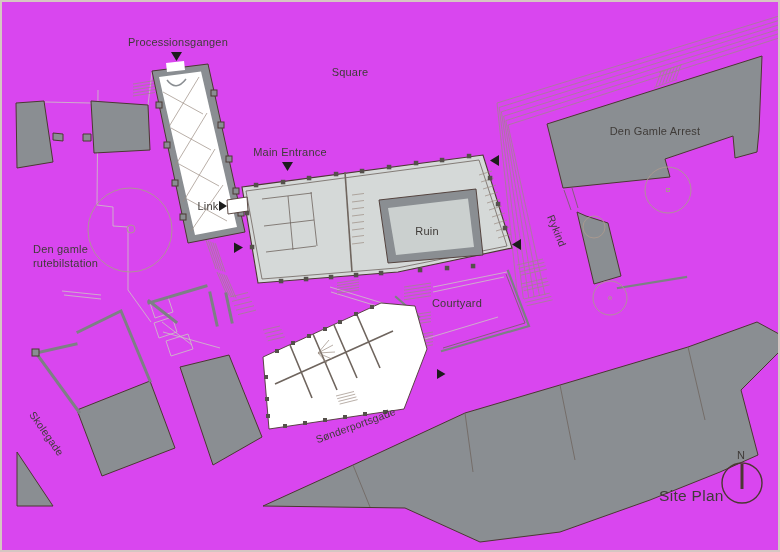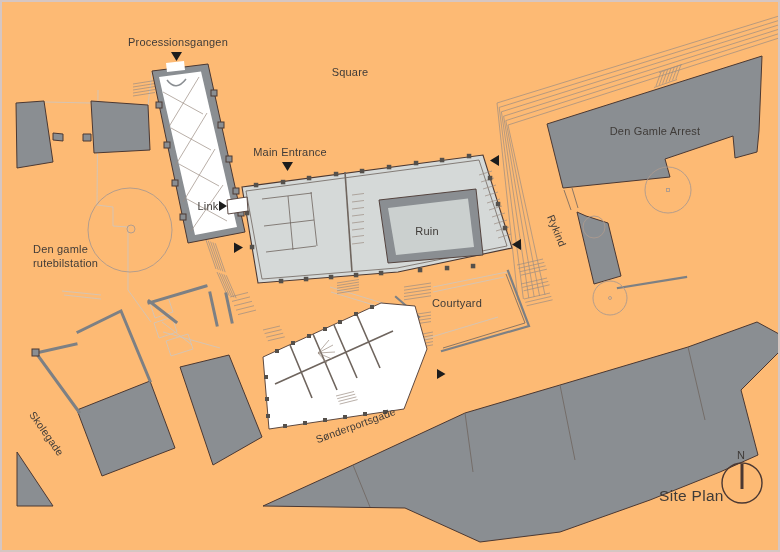--- a/index.html
+++ b/index.html
@@ -1,16 +1,16 @@
 <!DOCTYPE html>
 <html style="--building_dark: #8a8e92; --outline: #4b3832; --museum_fill: #d5d9d8; --ruin_floor: #cbd0cf; --wall: #7d8084; --column: #55504b; --detail: #6f655e; --ground_line: #ccc6c1; --step_line: #9b8c83; --tree_stroke: #ab9a8f; --arrow: #1c1c1c; --text: #3f3b38; --border: #d6c6c2;"><head>
 <meta charset="utf-8">
 <style>
   html,body{margin:0;padding:0;background:#fff;}
-  .stage{position:relative;width:780px;height:552px;background:#fdba74;overflow:hidden;}
+  .stage{position:relative;width:780px;height:552px;background:#d946ef;overflow:hidden;}
   svg{display:block;}
   .bd{fill:var(--building_dark);stroke:var(--outline);stroke-width:1;}
   .bl{fill:var(--museum_fill);stroke:var(--outline);stroke-width:1.1;}
   .ruinwall{fill:var(--building_dark);stroke:var(--outline);stroke-width:0.9;}
   .ruinfloor{fill:var(--ruin_floor);stroke:none;}
   .white{fill:#ffffff;stroke:var(--outline);stroke-width:0.9;}
   .whitefill{fill:#ffffff;stroke:none;}
   .wall{stroke:var(--wall);stroke-width:3;fill:none;stroke-linecap:square;}
   .wall2{stroke:var(--wall);stroke-width:2.2;fill:none;stroke-linecap:square;}
   .thin{stroke:var(--detail);stroke-width:0.8;fill:none;}

